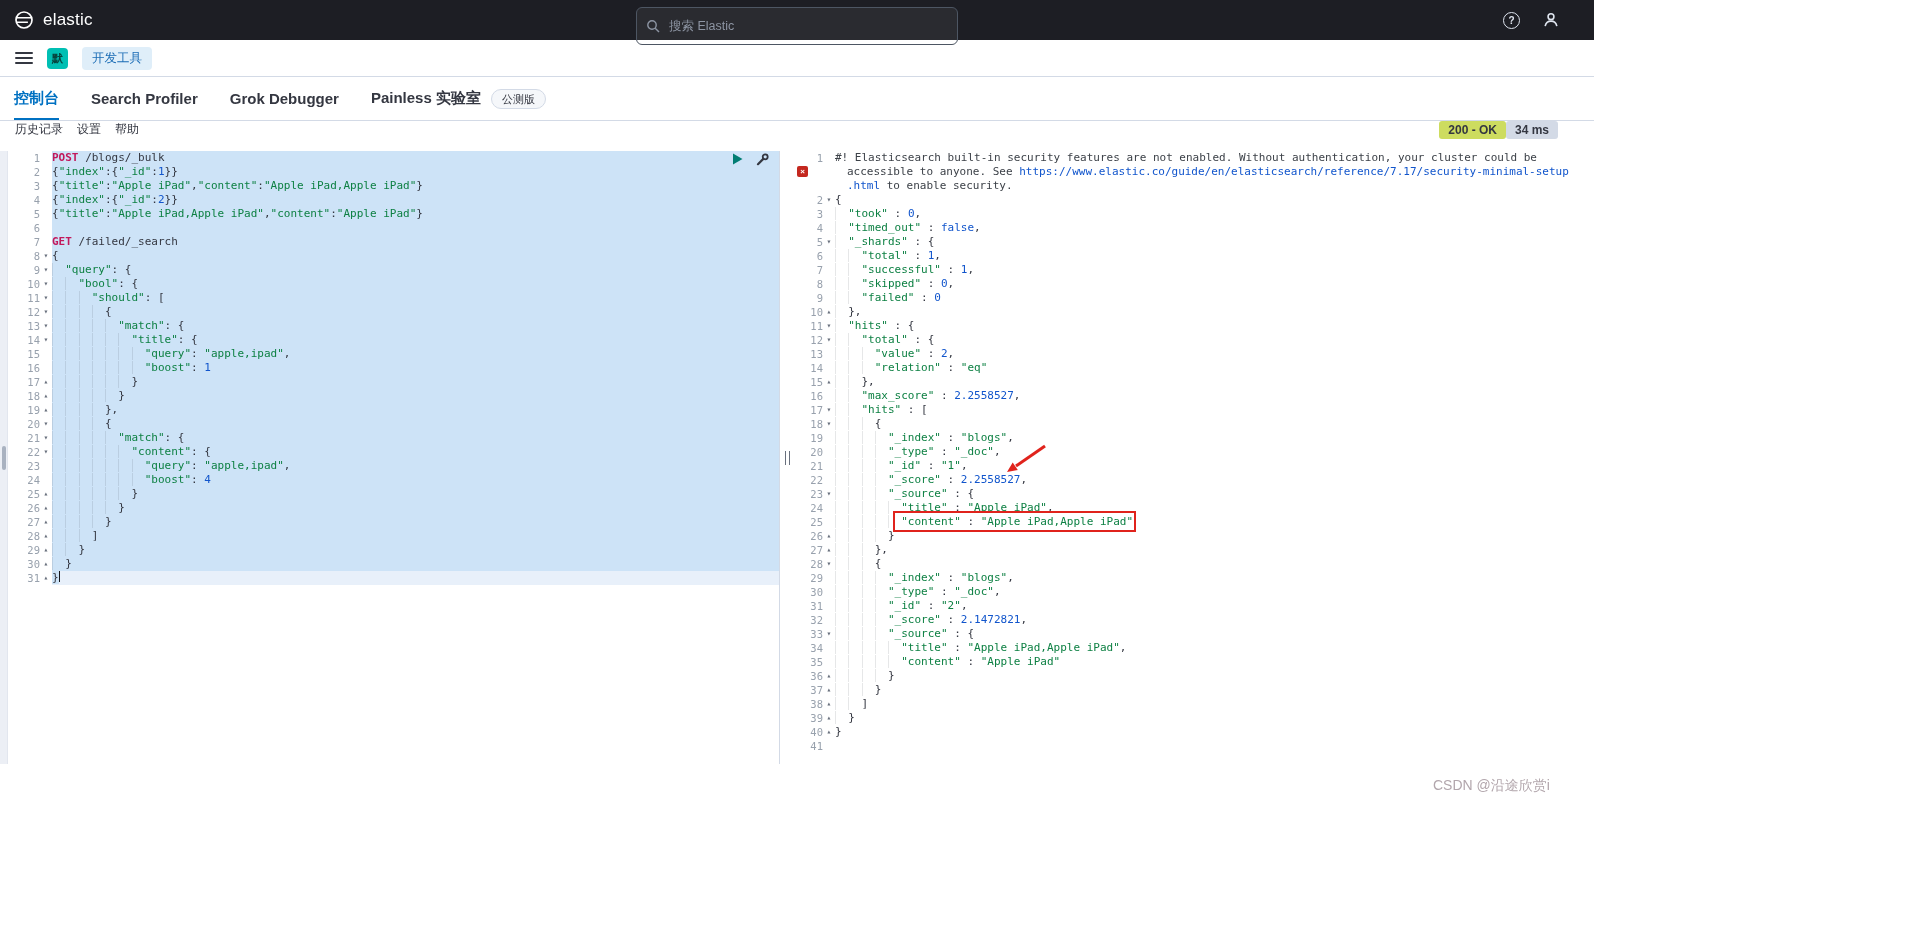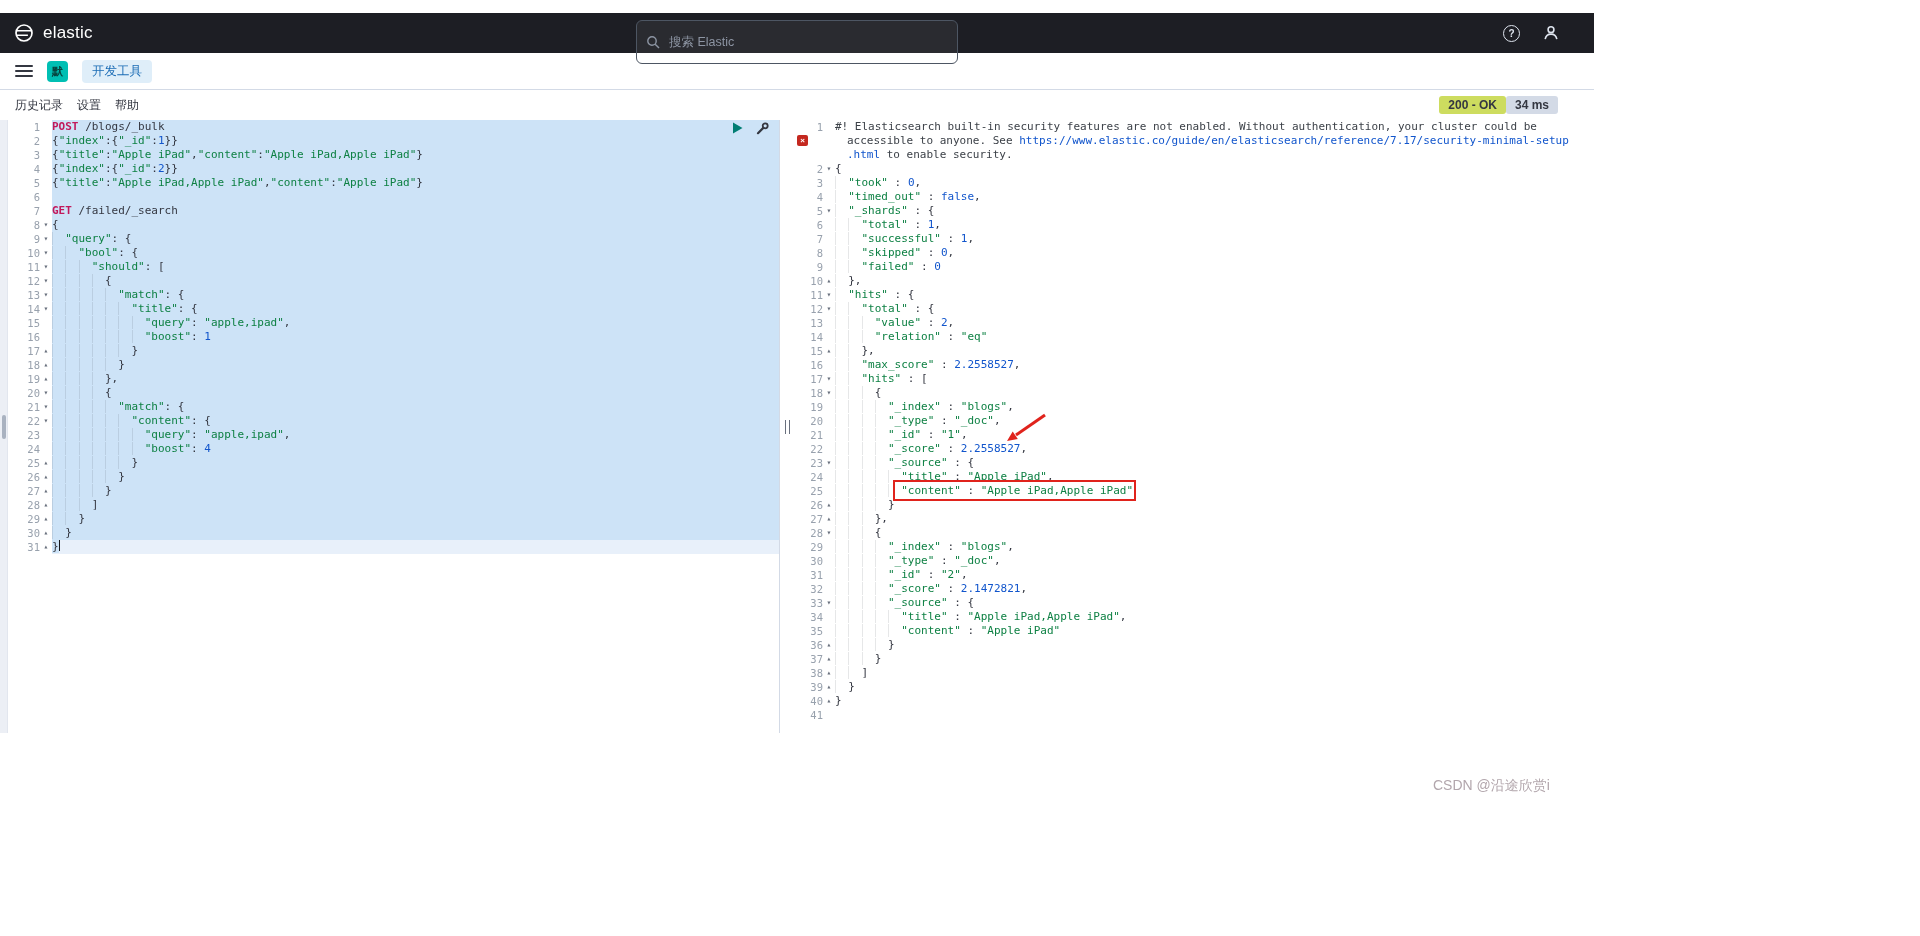--- a/index.html
+++ b/index.html
@@ -4,47 +4,47 @@
 <style>
   :root{
     --accent:#0071c2; --brand-dark:#1d1e24; --teal:#00bfb3; --status-ok:#cddc5f;
     --badge-gray:#d3dae6; --sel:#cde3f7; --active-line:#e8f0fa; --anno:#e0231c;
     --tk-s:#0d8043; --tk-n:#1155cc; --tk-m:#c2185b; --tk-c:#3c4148; --tk-l:#1155cc; --tk-p:#343741;
     --gutter:#98a1ad; --border:#d3dae6;
   }
   *{box-sizing:border-box;}
   html,body{margin:0;padding:0;background:#fff;}
   body{width:1920px;height:936px;overflow:hidden;font-family:"Liberation Sans",sans-serif;position:relative;}
-  .app{position:absolute;left:0;top:0;width:1594px;background:#a3a3a3;margin-top:13px;}
+  .app{position:absolute;left:0;top:0;width:1594px;background:#a3a3a3;}
 
   
   .topbar{height:40px;background:var(--brand-dark);display:flex;align-items:center;padding:0 14px;position:relative;}
   .brand{display:flex;align-items:center;gap:9px;color:#fff;font-size:17px;font-weight:500;letter-spacing:.2px;}
-  .searchbox{position:absolute;left:calc(50% - 161px);top:7px;width:322px;height:44px;border:1px solid #4d5663;
+  .searchbox{position:absolute;left:calc(50% - 161px);top:7px;width:322px;height:38px;border:1px solid #4d5663;
     border-radius:6px;background:rgba(255,255,255,0.06);display:flex;align-items:center;padding:0 9px;gap:7px;}
   .searchbox input{flex:1;background:transparent;border:none;outline:none;color:#c7ccd6;font-size:12.5px;font-family:"Liberation Sans",sans-serif;}
   .searchbox input::placeholder{color:#8d95a3;}
   .topbar-icons{margin-left:auto;display:flex;align-items:center;gap:22px;margin-right:20px;}
   .icon-circle{width:17px;height:17px;border:1.4px solid #dfe5ef;border-radius:50%;color:#dfe5ef;font-size:10px;font-weight:700;display:grid;place-items:center;cursor:pointer;}
 
   
   .chrome-row{height:37px;border-bottom:1px solid var(--border);display:flex;align-items:center;padding-left:15px;gap:14px;background:#fff;}
   .hamburger{width:18px;height:12px;display:flex;flex-direction:column;justify-content:space-between;cursor:pointer;}
   .hamburger i{display:block;height:2px;background:#343741;border-radius:1px;}
   .space-badge{width:21px;height:21px;border-radius:4px;background:var(--teal);color:#06453f;font-size:11px;font-weight:700;display:grid;place-items:center;cursor:pointer;}
   .crumb-badge{padding:3px 10px;border-radius:4px;background:#dfeef9;color:#1b6cb5;font-size:12.5px;cursor:pointer;}
 
   
   .tabs-row{height:44px;border-bottom:1px solid var(--border);display:flex;align-items:stretch;padding:0 14px;gap:32px;background:#fff;}
   .tab{display:flex;align-items:center;font-size:15px;font-weight:600;color:#343741;cursor:pointer;}
   .tab.active{color:var(--accent);box-shadow:inset 0 -2px 0 var(--accent);}
   .beta-badge{margin-left:10px;font-size:11px;font-weight:400;color:#343741;background:#f5f7fa;border:1px solid var(--border);border-radius:11px;padding:2px 10px;line-height:14px;}
 
   
-  .actions-row{height:30px;display:flex;align-items:center;padding:0 36px 0 15px;gap:14px;background:#fff;}
+  .actions-row{height:30px;display:flex;align-items:flex-start;padding:0 36px 0 15px;gap:14px;background:#fff;}
   .action-link{font-size:12px;color:#343741;cursor:pointer;}
   .status-group{margin-left:auto;display:flex;gap:0;}
   .badge{border-radius:3px;padding:2px 9px;font-size:12px;font-weight:600;color:#343741;line-height:14px;}
   .badge.ok{background:var(--status-ok);}
   .badge.ms{background:var(--badge-gray);}
 
   
   .workspace{display:flex;height:613px;position:relative;background:#fff;}
   .left-strip{width:8px;background:#eceff5;border-right:1px solid #e2e6ee;position:relative;cursor:pointer;}
   .strip-handle{position:absolute;left:2px;top:295px;width:4px;height:24px;background:#a9b2c0;border-radius:2px;}
@@ -113,20 +113,35 @@
   <div class="chrome-row">
     <div class="hamburger">
         <i></i>
         <i></i>
         <i></i>
       </div>
     <div class="space-badge">默</div>
     <div class="crumb-badge">开发工具</div>
   </div>
 
+  <div class="tabs-row">
+    <div class="tab active">
+      <span>控制台</span>
+    </div>
+    <div class="tab">
+      <span>Search Profiler</span>
+    </div>
+    <div class="tab">
+      <span>Grok Debugger</span>
+    </div>
+    <div class="tab">
+      <span>Painless 实验室</span>
+      <span class="beta-badge">公测版</span>
+    </div>
+  </div>
 
   <div class="actions-row">
     <span class="action-link">历史记录</span>
     <span class="action-link">设置</span>
     <span class="action-link">帮助</span>
     <div class="status-group">
       <span class="badge ok">200 - OK</span>
       <span class="badge ms">34 ms</span>
     </div>
   </div>

